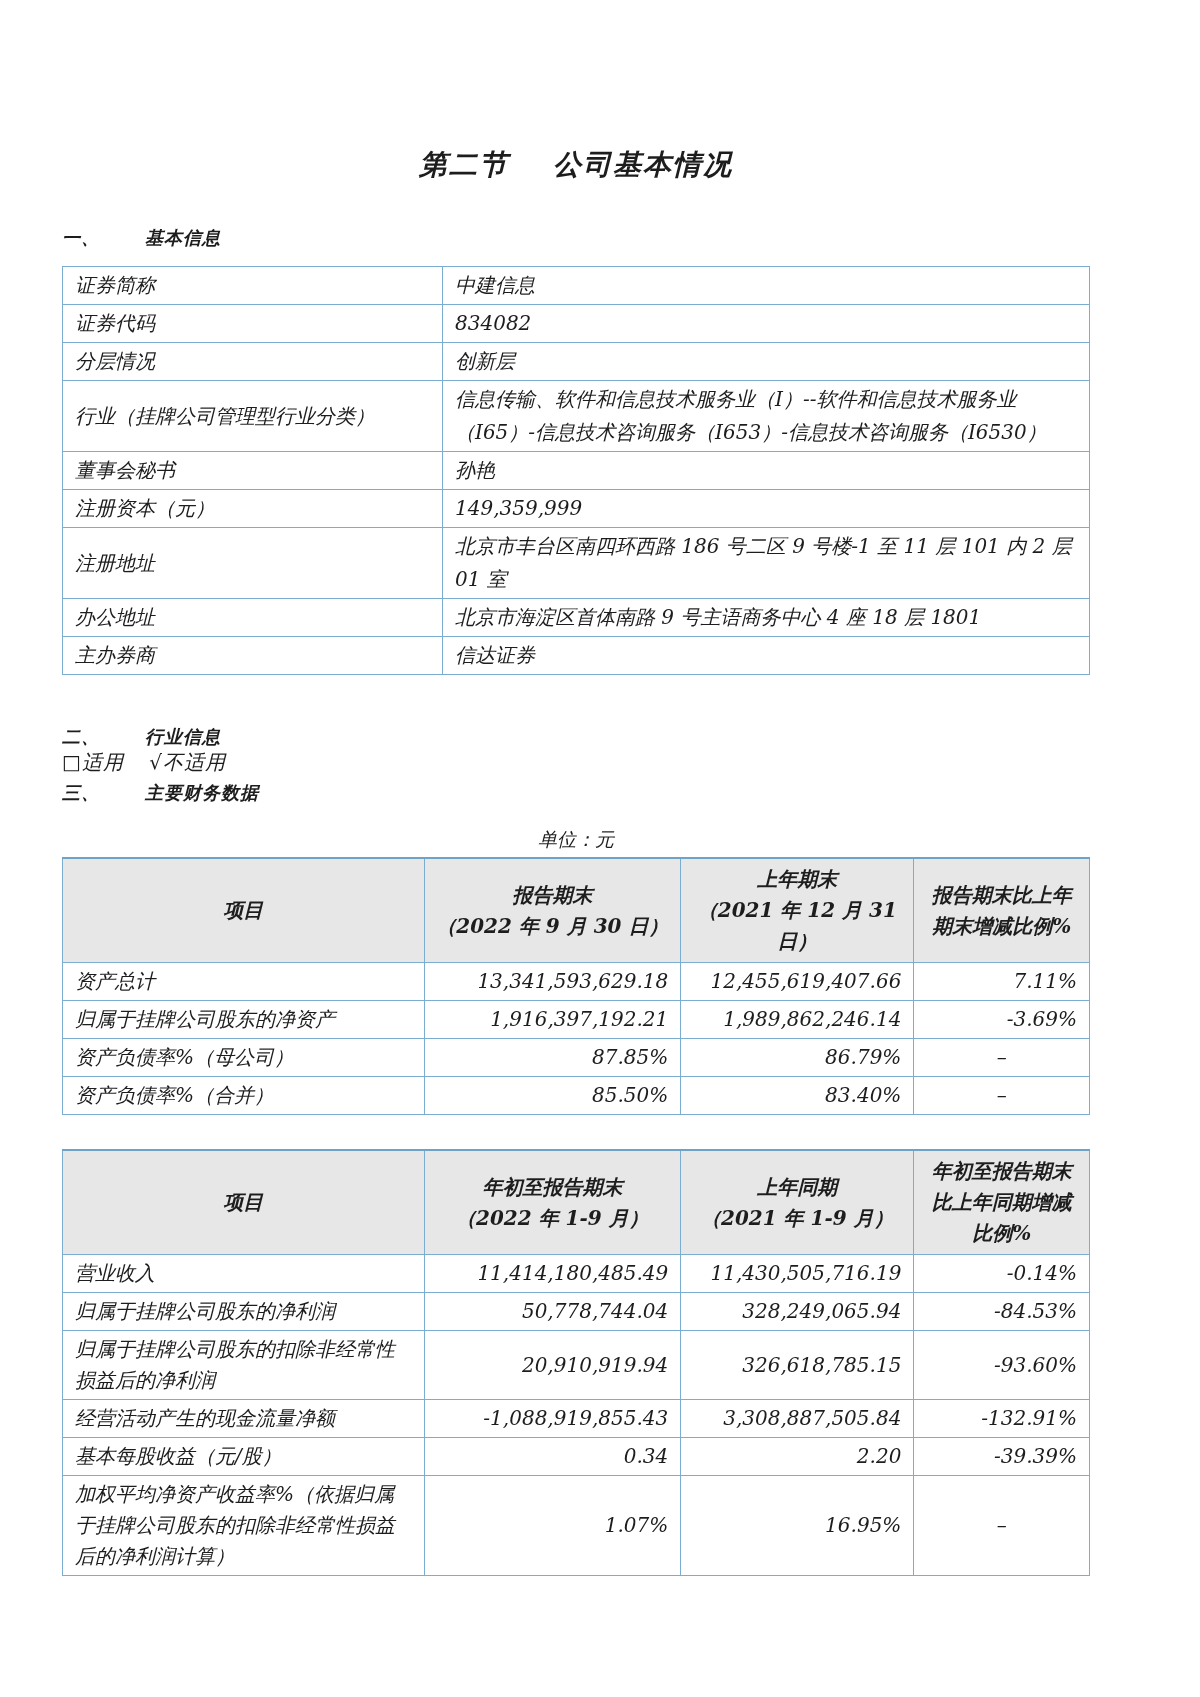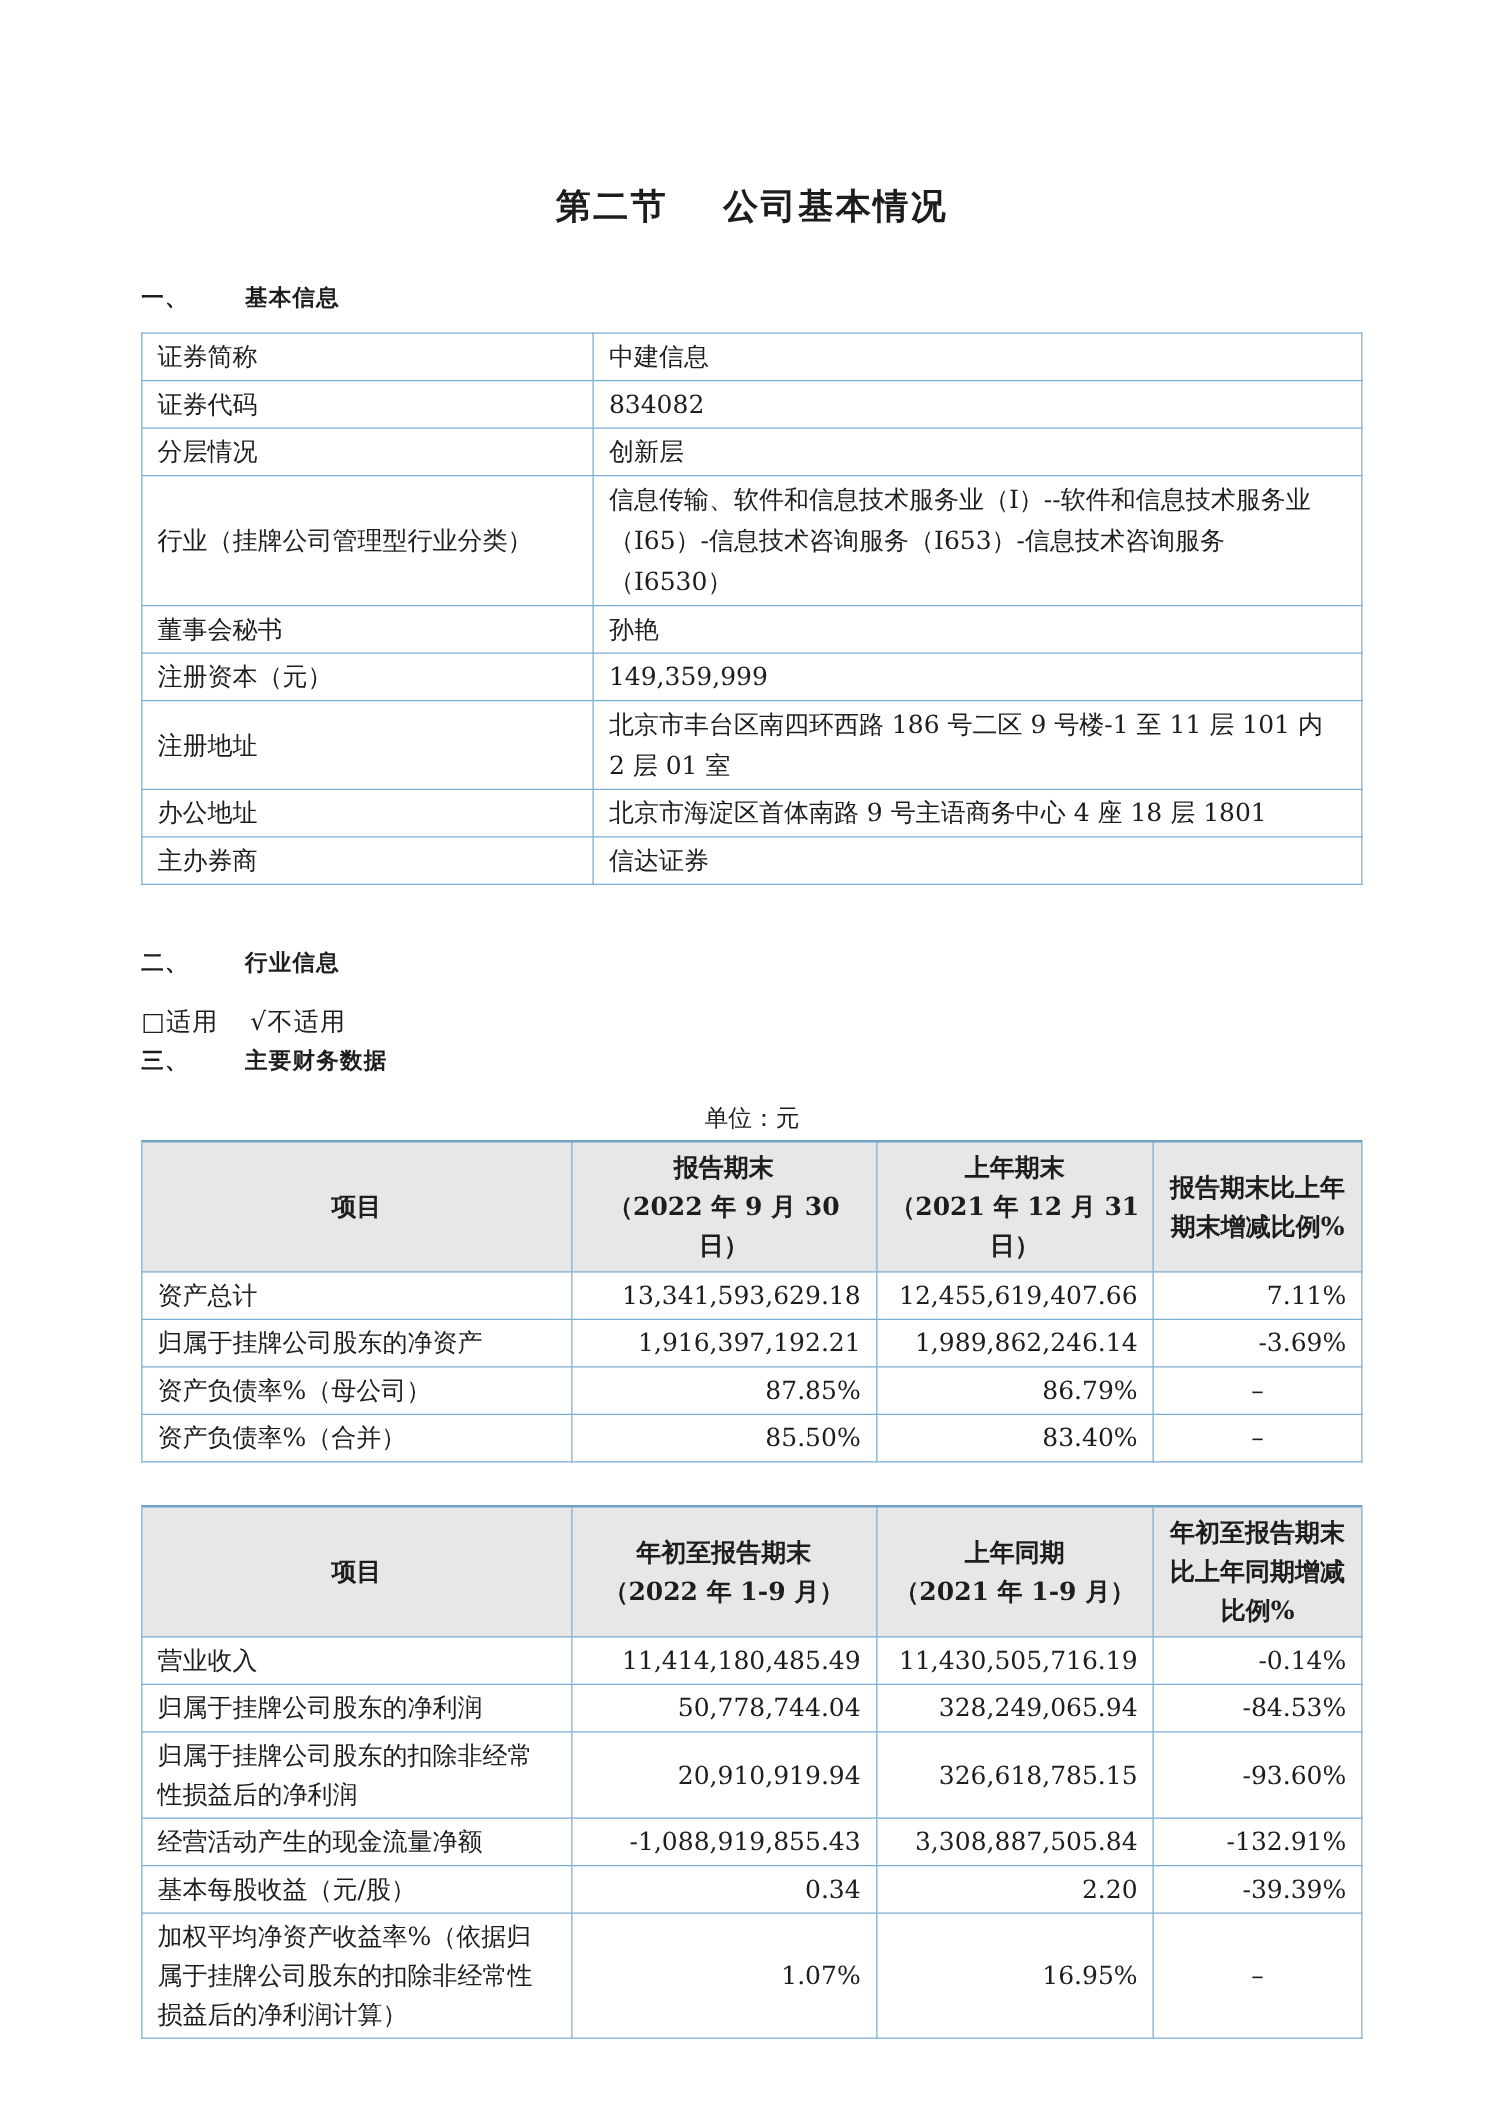--- a/index.html
+++ b/index.html
@@ -2,35 +2,35 @@
 <html><head>
 <meta charset="utf-8">
 <style>
   * { margin:0; padding:0; box-sizing:border-box; }
   html,body { background:#ffffff; }
   body {
     width:1200px; height:1697px; overflow:hidden;
     font-family:"DejaVu Serif","Liberation Serif",serif;
     color:#1d1d1d;
   }
-  .page { width:1200px; height:1697px; padding:146px 110px 0 113px; }
+  .page { width:1200px; height:1697px; padding:146px 110px 0 62px;font-style:italic; }
 
   .doc-title {
     text-align:center; font-family:"Liberation Sans","DejaVu Sans",sans-serif;
     font-size:28px; font-weight:bold; letter-spacing:2px; margin-bottom:42px;
   }
   .doc-title .t2 { margin-left:44px; }
 
   .sec-h {
     font-family:"Liberation Sans","DejaVu Sans",sans-serif;
     font-size:18px; font-weight:bold; letter-spacing:1px;
   }
   .sec-num { display:inline-block; width:83px; }
   .sec-h1 { margin-bottom:16px; }
-  .sec-h2 { margin-bottom:22px; }
+  .sec-h2 { }
   .sec-h3 { margin-bottom:22px; }
 
   table.tbl { width:100%; border-collapse:collapse; font-size:20px; }
   table.tbl td, table.tbl th { border:1px solid #7badd1; vertical-align:middle; }
 
   table.basic { margin-bottom:50px; }
   table.basic td { padding:2px 12px; line-height:33px; text-align:left; }
   table.basic col.c1 { width:37%; }
   table.basic col.c2 { width:63%; }
 

